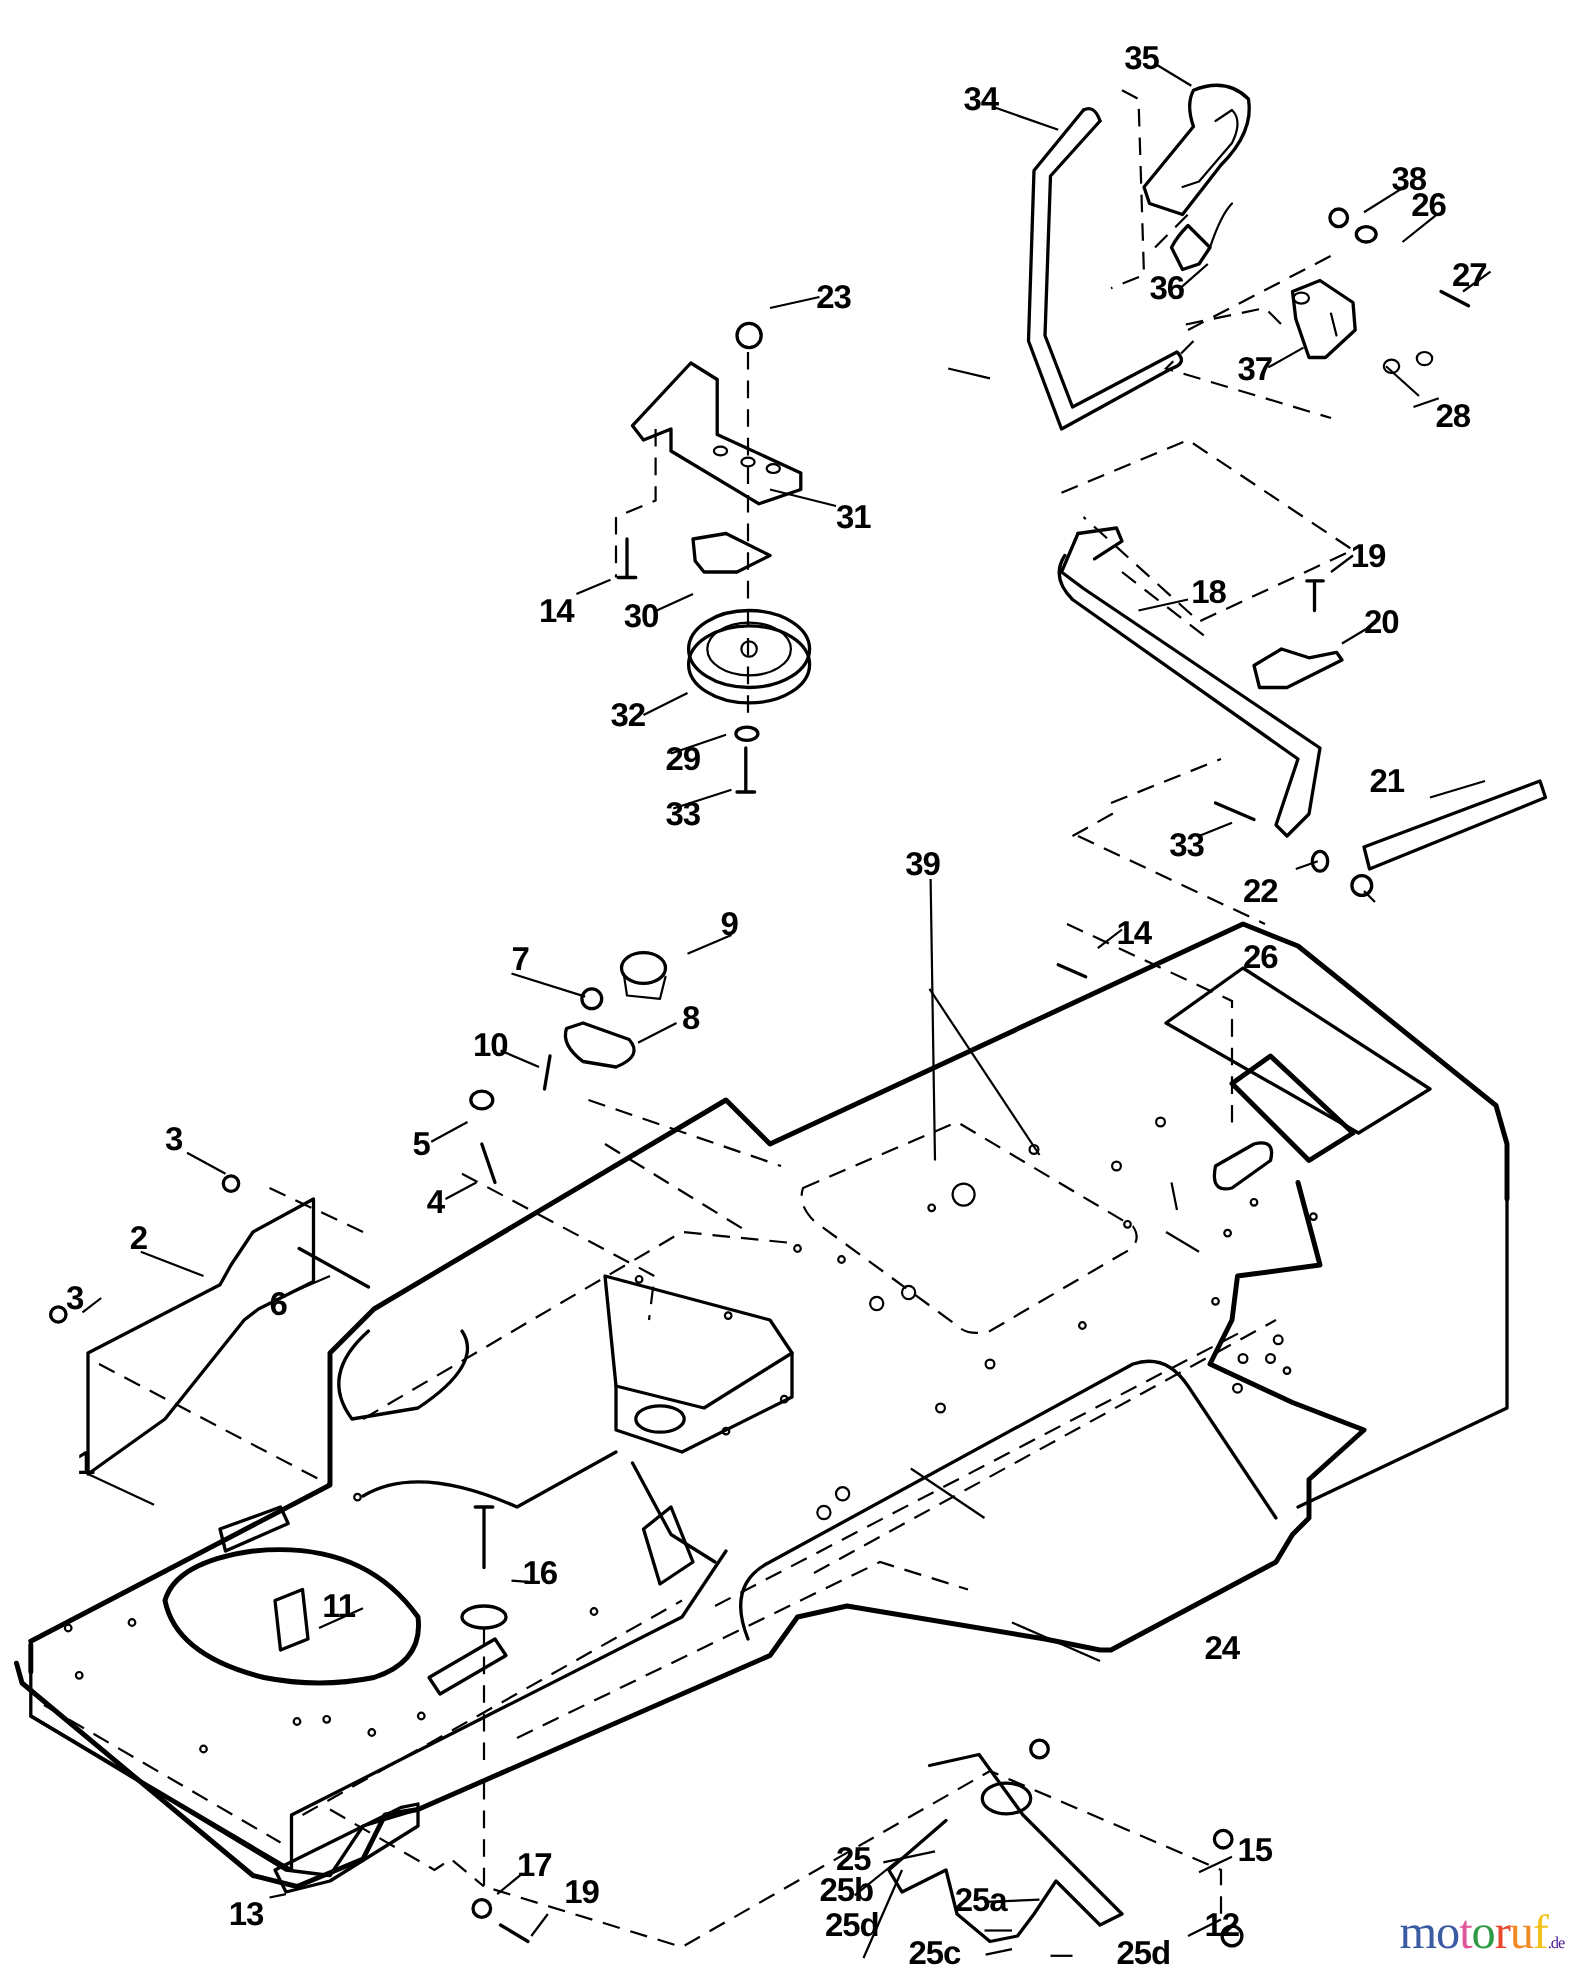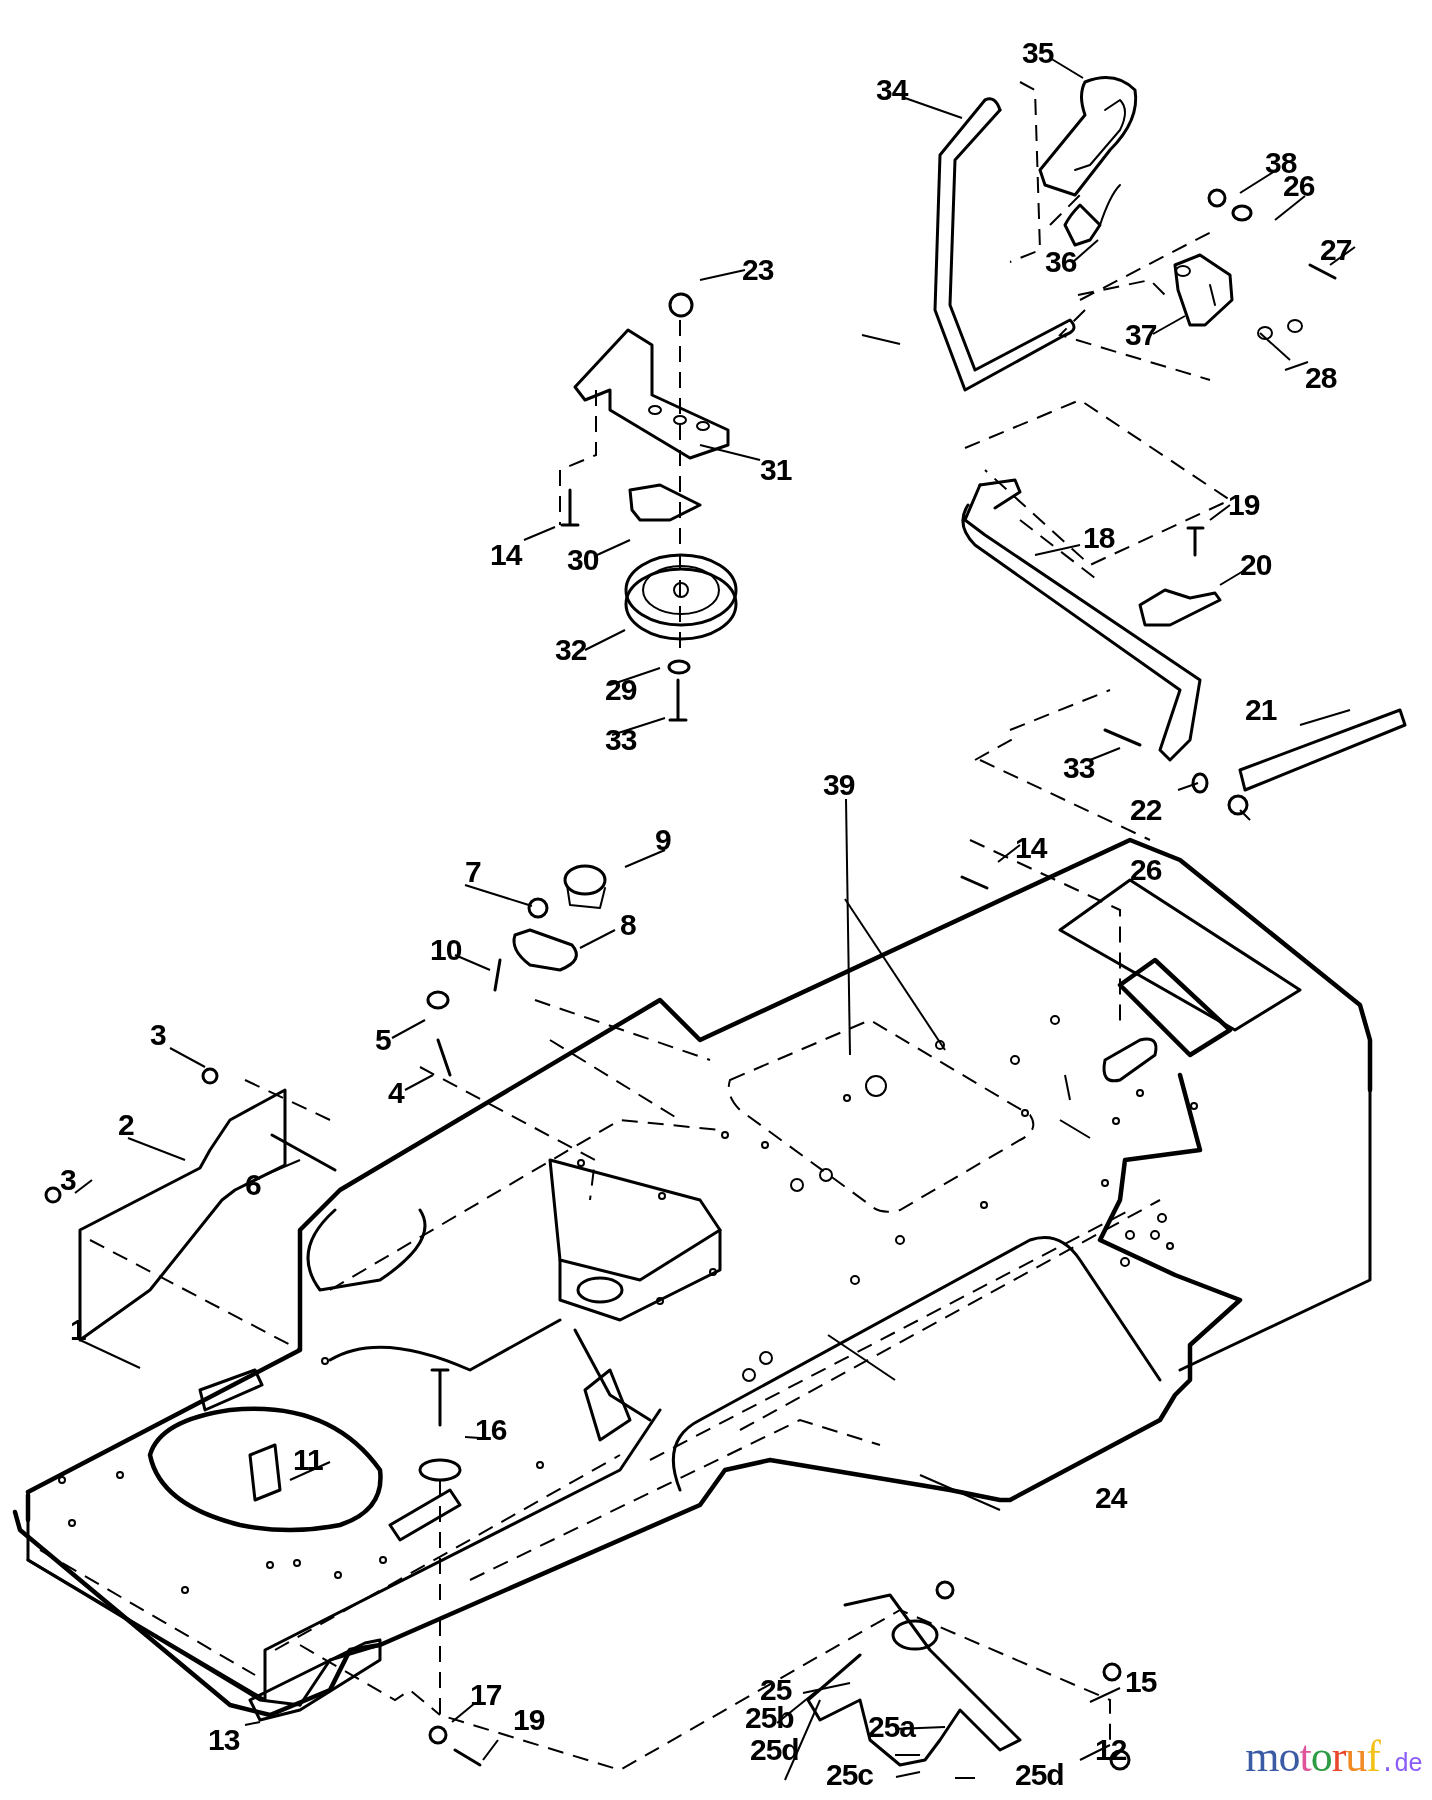--- a/index.html
+++ b/index.html
@@ -9,21 +9,21 @@
   .part { fill: none; stroke: #000; stroke-width: 3; stroke-linejoin: round; stroke-linecap: round; }
   .thin { fill: none; stroke: #000; stroke-width: 2; stroke-linejoin: round; stroke-linecap: round; }
   .heavy { fill: none; stroke: #000; stroke-width: 4.5; stroke-linejoin: round; stroke-linecap: round; }
   .dash { fill: none; stroke: #000; stroke-width: 2; stroke-dasharray: 16 10; }
   .hole { fill: none; stroke: #000; stroke-width: 2; }
   .leader { stroke: #000; stroke-width: 2; fill: none; }
   .callout { font-family: "Liberation Sans Narrow", "Liberation Sans", sans-serif; font-size: 30px;
              font-weight: bold; fill: #000; letter-spacing: -1px; }
   .wm { position: absolute; right: 10px; bottom: 18px; font-family: "Liberation Serif", serif;
         font-size: 44px; letter-spacing: -1px; }
-  .wm .de { font-size: 25px; color: #8b5cf6; font-family: Liberation Mono, monospace; }
+  .wm .de { font-size: 15px; color: #4c1d95; font-family: Liberation Serif, serif; }
 </style>
 </head>
 <body>
 
 <svg id="diagram" viewBox="0 0 1432 1800" xmlns="http://www.w3.org/2000/svg">
 
   <g>
 
     <path class="heavy" d="M15,1512 L20,1530 L230,1705 L270,1715 L330,1690 L350,1650 L380,1645 L700,1505 L725,1470 L770,1460 L950,1490 L1000,1500 L1010,1500 L1160,1420 L1175,1395 L1190,1380 L1190,1345 L1240,1300 L1175,1275 L1100,1240 L1120,1200 L1125,1160 L1200,1150 L1180,1075"></path>
 

